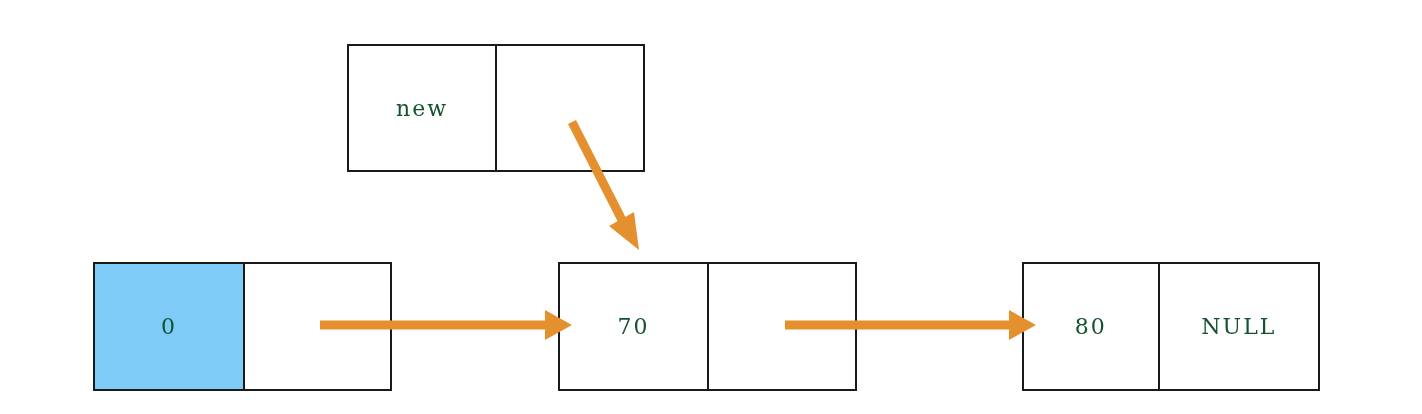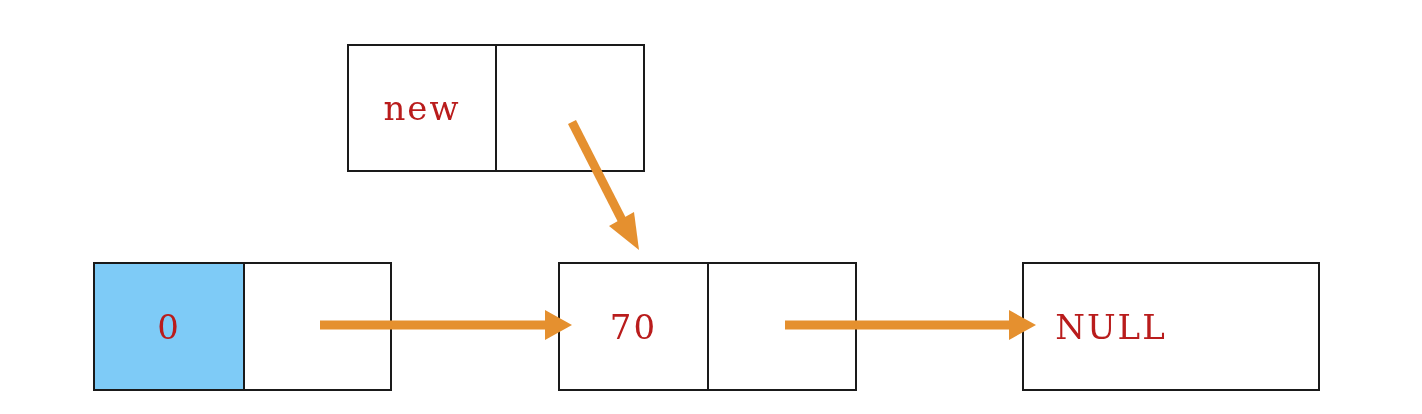--- a/index.html
+++ b/index.html
@@ -25,22 +25,22 @@
     display: flex;
     border: 2px solid #1a1a1a;
     background: #ffffff;
   }
   .cell {
     box-sizing: border-box;
     display: flex;
     align-items: center;
     justify-content: center;
     font-family: "DejaVu Serif", "Liberation Serif", serif;
-    font-size: 34px;
-    color: #b91c1c;
+    font-size: 22px;
+    color: #14532d;
     letter-spacing: 2px;
     background: #ffffff;
   }
   .cell.data {
     border-right: 2px solid #1a1a1a;
   }
   .cell.highlight {
     background: #7ecbf7;
   }
 
@@ -80,20 +80,23 @@
   <div class="node" style="left:558px; top:262px; width:299px; height:129px;">
     <div class="cell data" style="width:149px;">
       <span>70</span>
     </div>
     <div class="cell pointer" style="width:146px;">
       <span></span>
     </div>
   </div>
 
   <div class="node" style="left:1022px; top:262px; width:298px; height:129px;">
+    <div class="cell data" style="width:149px;">
+      <span>80</span>
+    </div>
     <div class="cell pointer" style="width:174px;">
       <span>NULL</span>
     </div>
   </div>
 
   <svg id="arrow-layer" viewBox="0 0 1422 414" width="1422" height="414">
 
     <g>
       <line x1="320" y1="325" x2="545" y2="325" stroke="#e5902f" stroke-width="9"></line>
       <polygon points="545,310 572,325 545,340" fill="#e5902f"></polygon>

